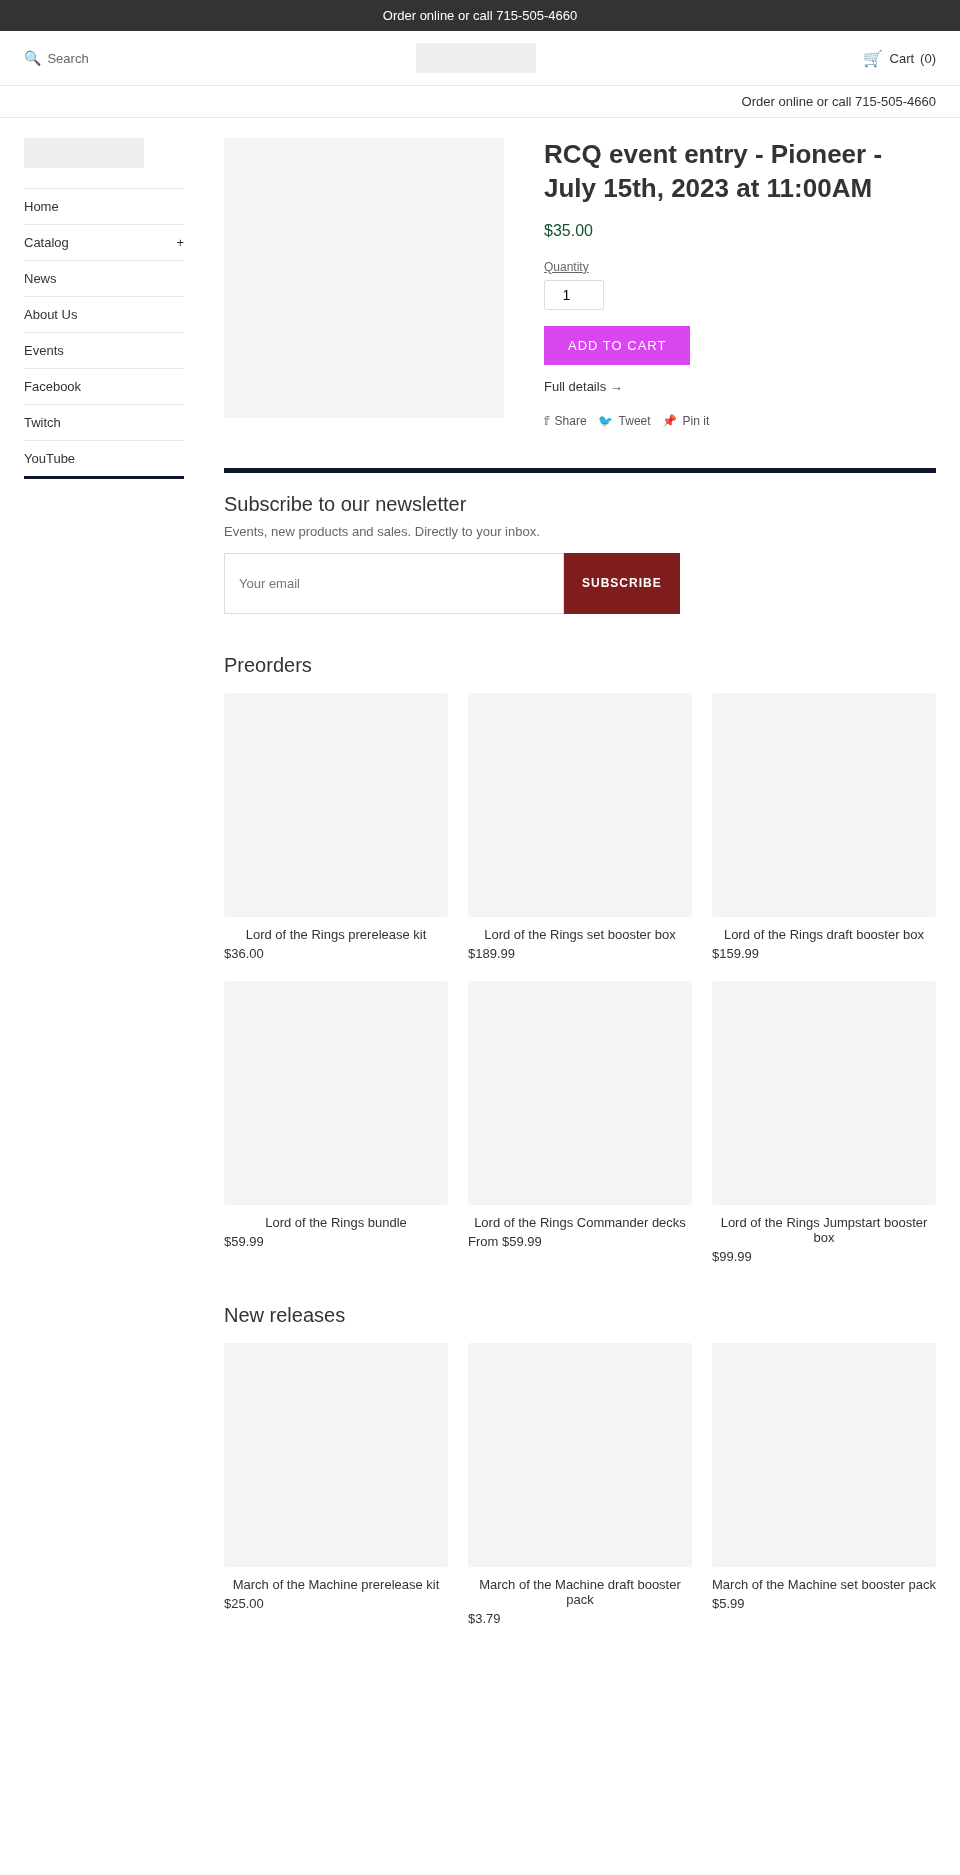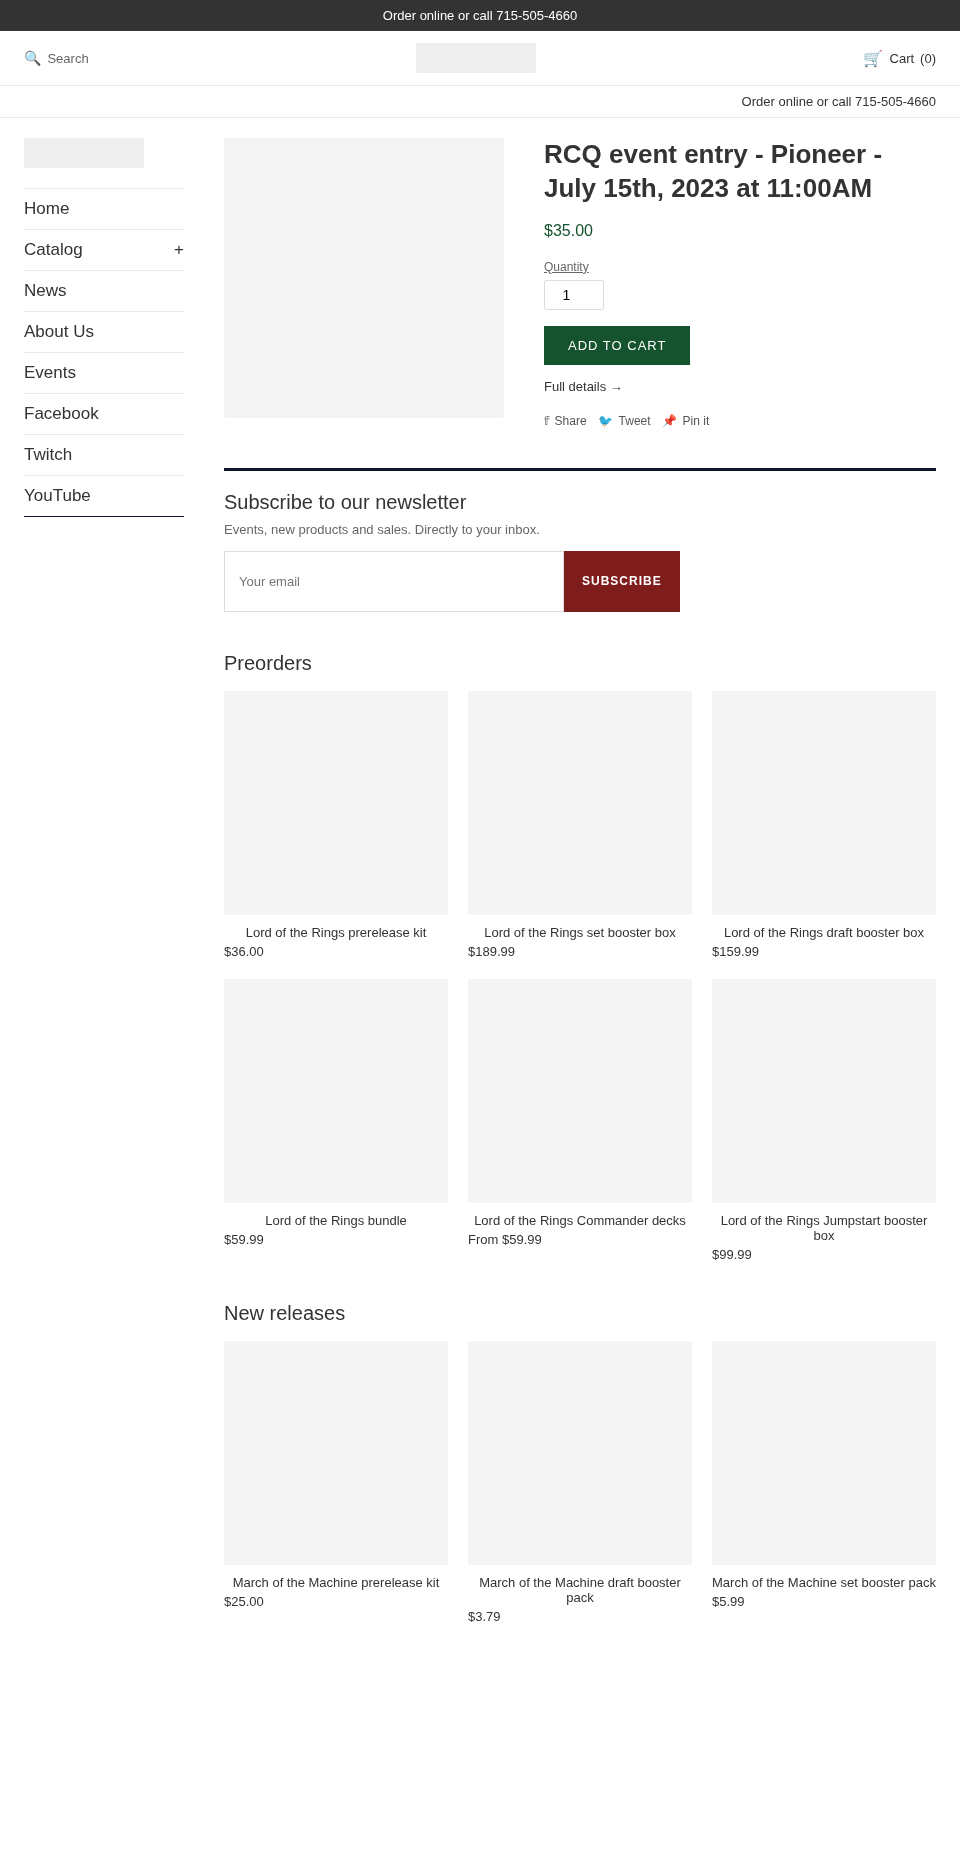--- a/index.html
+++ b/index.html
@@ -78,30 +78,30 @@
       border-radius: 2px;
       margin-bottom: 20px;
     }
     .sidebar-nav {
       list-style: none;
     }
     .sidebar-nav li {
       border-top: 1px solid #e8e8e8;
     }
     .sidebar-nav li:last-child {
-      border-bottom: 1px solid #0f172a;
+      border-bottom: 3px solid #0f172a;
     }
     .sidebar-nav a {
       display: flex;
       align-items: flex-end;
       justify-content: space-between;
       padding: 10px 0;
       color: #333;
       text-decoration: none;
-      font-size: 17px;
+      font-size: 13px;
     }
 
     
     .content {
       flex: 1;
     }
 
     
     .product-section {
       display: flex;
@@ -139,21 +139,21 @@
     .quantity-input {
       width: 60px;
       padding: 6px 10px;
       border: 1px solid #ddd;
       border-radius: 2px;
       font-size: 14px;
       margin-bottom: 16px;
       text-align: center;
     }
     .add-to-cart-btn {
-      background: #14532d;
+      background: #d946ef;
       color: #fff;
       border: none;
       padding: 12px 24px;
       font-size: 13px;
       letter-spacing: 1px;
       cursor: pointer;
       display: block;
       margin-bottom: 14px;
       font-weight: 500;
     }
@@ -178,21 +178,21 @@
       font-size: 12px;
       color: #555;
       text-decoration: none;
       cursor: pointer;
     }
 
     
     .newsletter-section {
       margin-bottom: 40px;
       padding-top: 20px;
-      border-top: 3px solid #0f172a;
+      border-top: 5px solid #0f172a;
     }
     .newsletter-title {
       font-size: 20px;
       font-weight: 400;
       margin-bottom: 8px;
     }
     .newsletter-subtitle {
       font-size: 13px;
       color: #666;
       margin-bottom: 14px;

